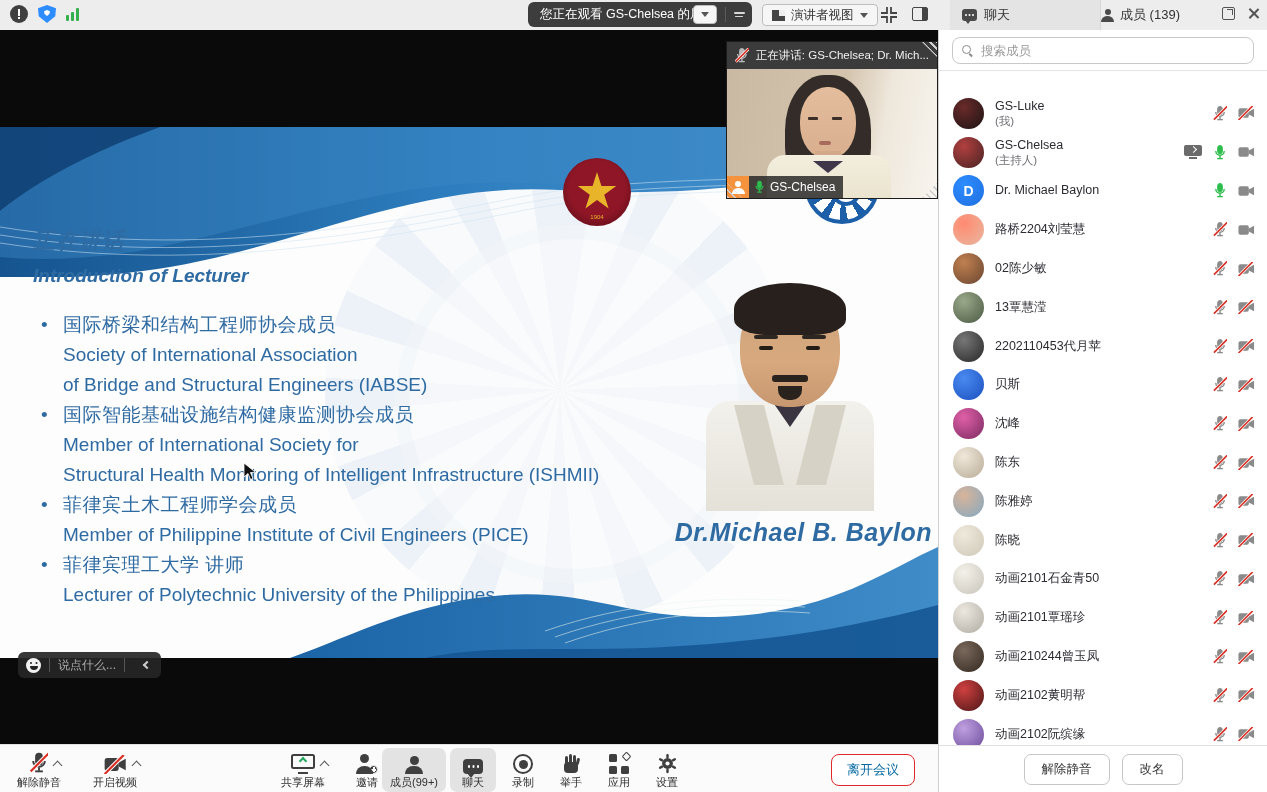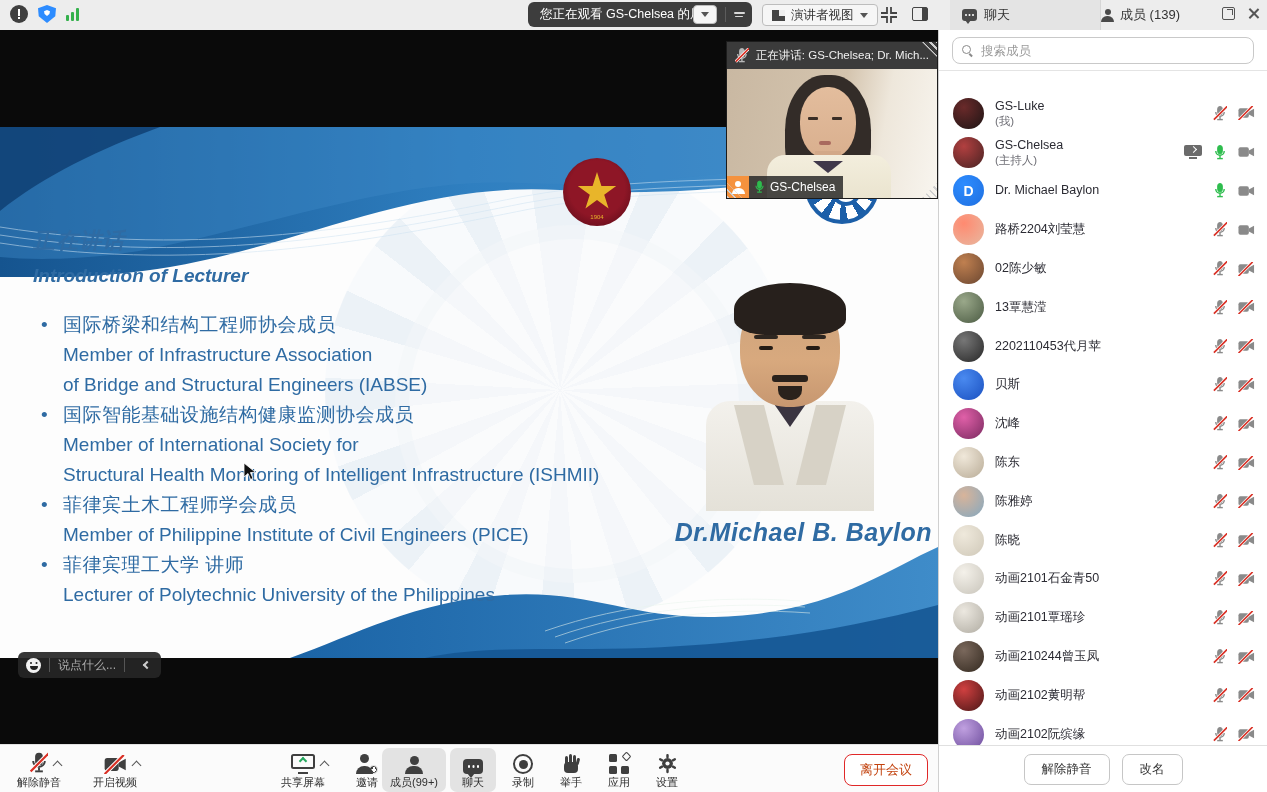--- a/index.html
+++ b/index.html
@@ -160,21 +160,21 @@
   .pfooter{position:absolute;left:0;bottom:0;width:100%;height:47px;border-top:1px solid #e0e0e0;background:#fff;display:flex;align-items:center;justify-content:center;gap:12px;}
   .pf-btn{border:1px solid #c6c6c6;border-radius:7px;background:#fff;padding:6px 17px;font-size:12.5px;color:#333;font-family:inherit;}
 
   
   .toolbar{position:absolute;left:0;top:744px;width:938px;height:48px;background:#fbfbfb;border-top:1px solid #e2e2e2;z-index:60;}
   .tool{position:absolute;top:3px;display:flex;flex-direction:column;align-items:center;width:62px;}
   .tool .iconbox{height:26px;display:flex;align-items:flex-end;justify-content:center;position:relative;}
   .tool .lbl{font-size:11px;color:#2e2e2e;margin-top:1px;white-space:nowrap;}
   .tool.active{background:#e3e3e3;border-radius:7px;height:44px;}
   .chev-up{position:absolute;right:-13px;bottom:5px;width:7px;height:7px;border-left:1.8px solid #555;border-top:1.8px solid #555;transform:rotate(45deg);}
-  .leave-btn{position:absolute;right:10px;top:9px;border:1.5px solid #e02828;color:#c2410c;background:#fff;border-radius:8px;font-size:13px;padding:6px 15px;font-family:inherit;}
+  .leave-btn{position:absolute;right:23px;top:9px;border:1.5px solid #e02828;color:#0369a1;background:#fff;border-radius:8px;font-size:13px;padding:6px 15px;font-family:inherit;}
   .ic-rec{width:20px;height:20px;border:2px solid #3f3f3f;border-radius:50%;display:flex;align-items:center;justify-content:center;}
   .ic-rec i{width:9px;height:9px;border-radius:50%;background:#3f3f3f;}
   .ic-apps{width:20px;height:20px;position:relative;}
   .ic-apps i{position:absolute;width:8px;height:8px;background:#3f3f3f;border-radius:1.5px;}
   .ic-apps i:nth-child(1){left:0;top:0}
   .ic-apps i:nth-child(2){left:0;bottom:0}
   .ic-apps i:nth-child(3){right:0;bottom:0}
   .ic-apps i:nth-child(4){right:-1px;top:-1px;background:#fbfbfb;border:1.8px solid #3f3f3f;transform:rotate(45deg);width:7px;height:7px;}
   .ic-invite{position:relative;width:22px;height:20px;}
   .ic-invite::before{content:"";position:absolute;left:4px;top:0;width:9px;height:9px;border-radius:50%;background:#3f3f3f;}
@@ -318,21 +318,21 @@
 
       <div class="slide-title">
         <div class="zh">正在讲话</div>
         <div class="en">Introduction of Lecturer</div>
       </div>
 
       <div class="slide-lines">
 
           <div class="sline zh"><span class="bdot">•</span><span>国际桥梁和结构工程师协会成员</span></div>
 
-          <div class="sline en"><span class="bdot"></span><span>Member of Infrastructure Association</span></div>
+          <div class="sline en"><span class="bdot"></span><span>Society of International Association</span></div>
 
           <div class="sline en"><span class="bdot"></span><span>of Bridge and Structural Engineers (IABSE)</span></div>
 
           <div class="sline zh"><span class="bdot">•</span><span>国际智能基础设施结构健康监测协会成员</span></div>
 
           <div class="sline en"><span class="bdot"></span><span>Member of International Society for</span></div>
 
           <div class="sline en"><span class="bdot"></span><span>Structural Health Monitoring of Intelligent Infrastructure (ISHMII)</span></div>
 
           <div class="sline zh"><span class="bdot">•</span><span>菲律宾土木工程师学会成员</span></div>

